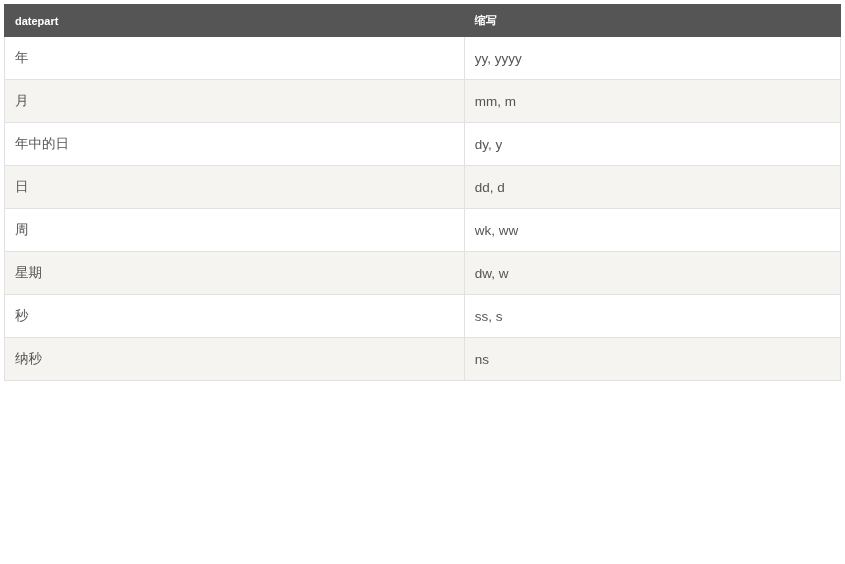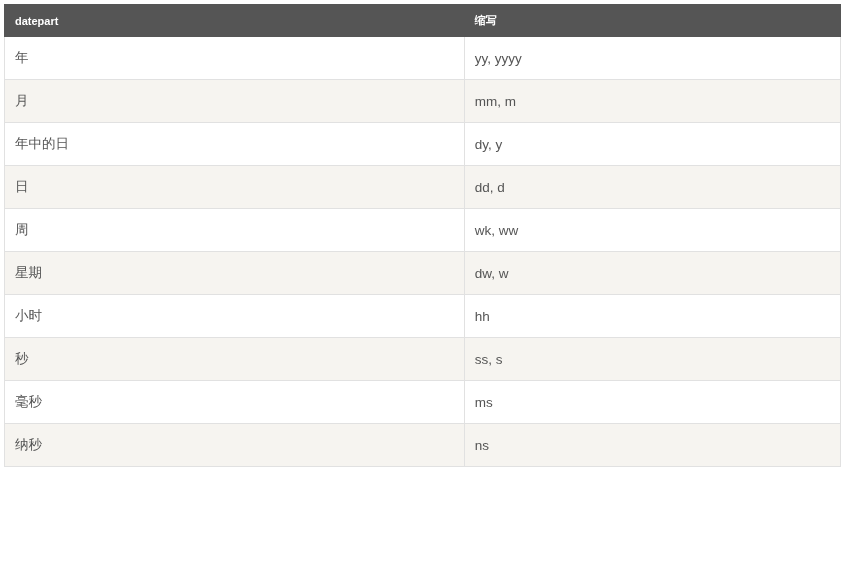--- a/index.html
+++ b/index.html
@@ -77,30 +77,22 @@
       </tr>
       <tr>
         <td>周</td>
         <td>wk, ww</td>
       </tr>
       <tr>
         <td>星期</td>
         <td>dw, w</td>
       </tr>
       <tr>
-        <td>小时</td>
-        <td>hh</td>
-      </tr>
-      <tr>
         <td>秒</td>
         <td>ss, s</td>
-      </tr>
-      <tr>
-        <td>毫秒</td>
-        <td>ms</td>
       </tr>
       <tr>
         <td>纳秒</td>
         <td>ns</td>
       </tr>
     </tbody>
   </table>
 
 </div>
 

